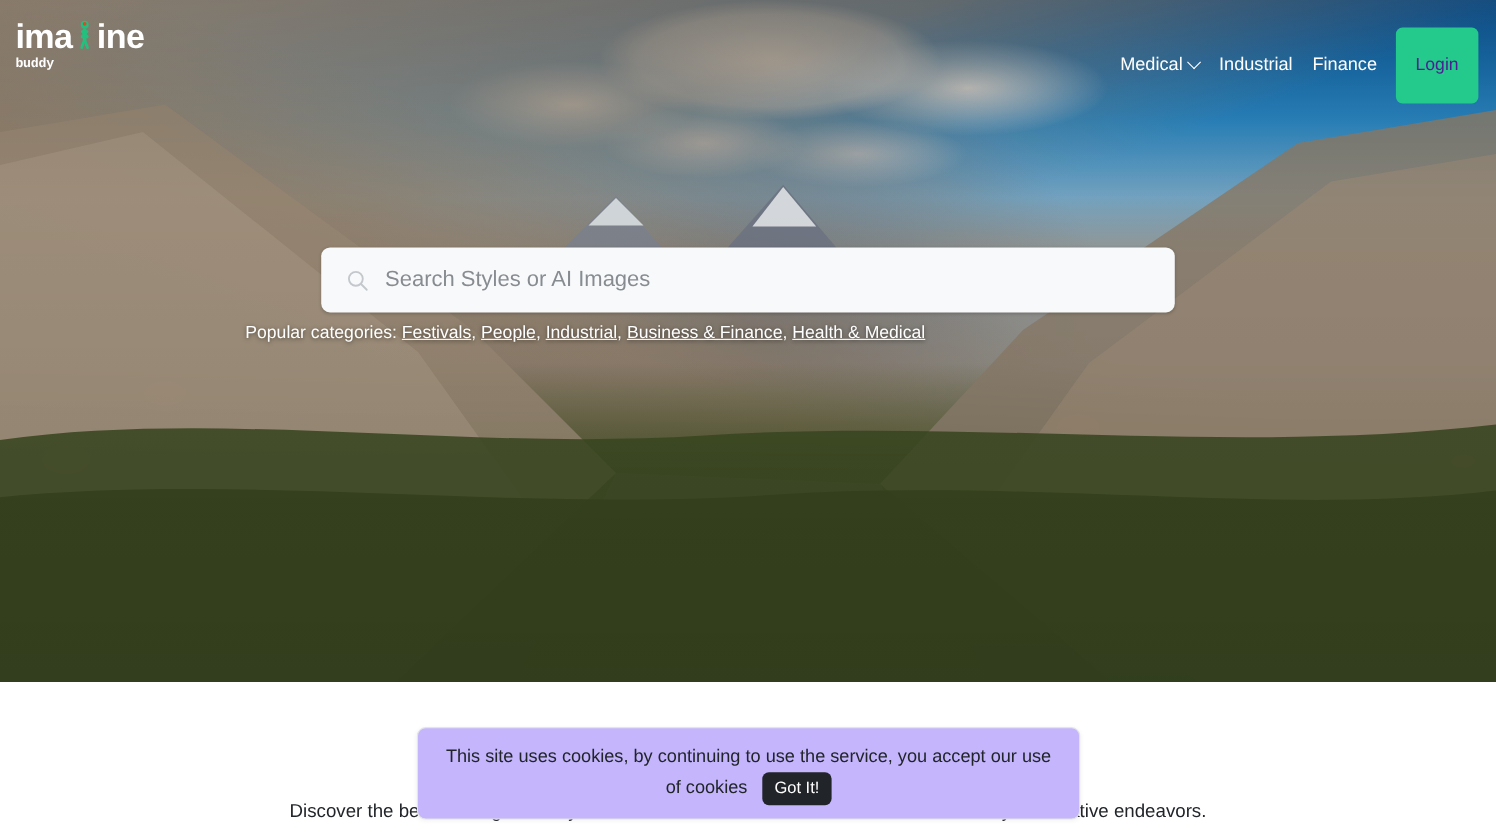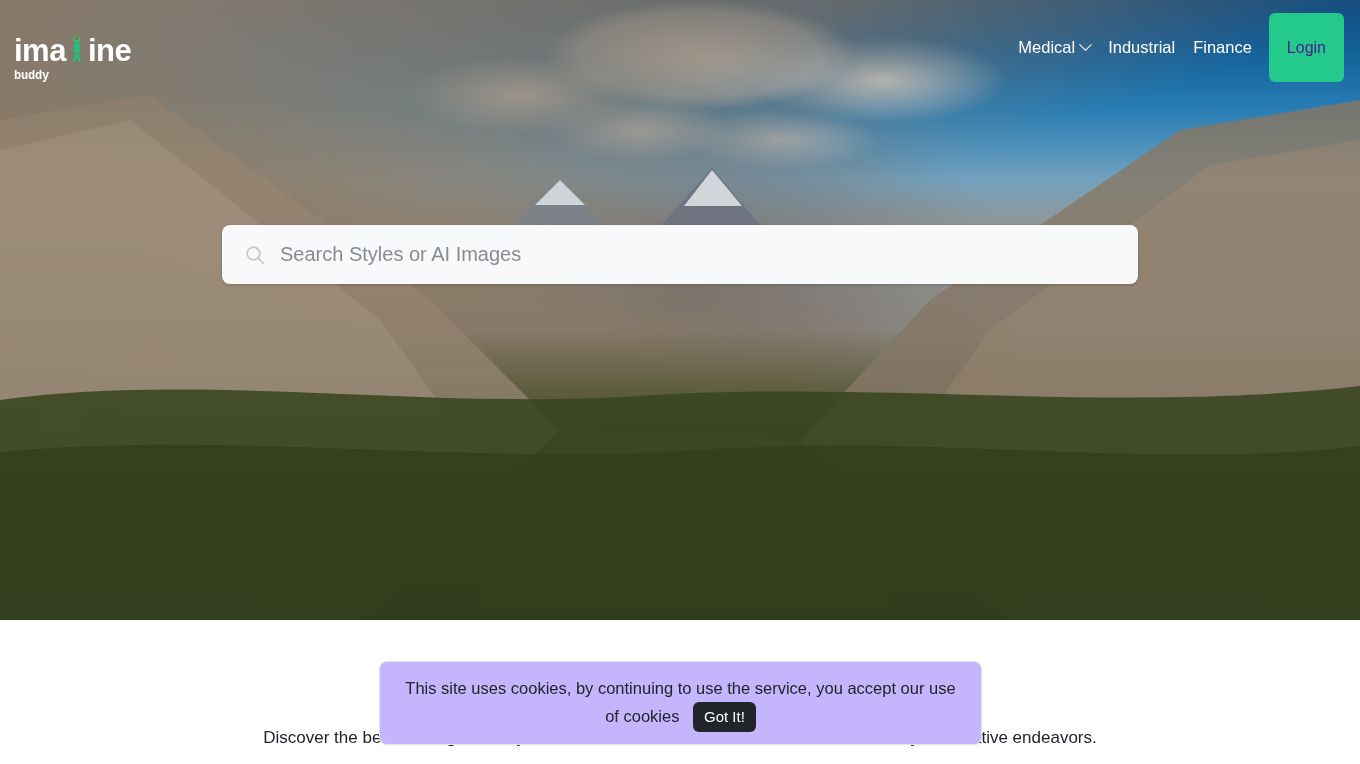--- a/index.html
+++ b/index.html
@@ -70,21 +70,21 @@
     inset: 0;
     background: linear-gradient(to bottom, rgba(0,0,0,.12) 0, rgba(0,0,0,.04) 180px, rgba(0,0,0,.10) 620px);
   }
 
   
   .navbar {
     position: absolute;
     top: 0; left: 0; right: 0;
     height: 82px;
     display: flex;
-    align-items: flex-end;
+    align-items: flex-start;
     justify-content: space-between;
     padding: 14px 16px 0 14px;
     z-index: 20;
   }
 
   .logo {
     display: block;
     line-height: 1;
     text-decoration: none;
     user-select: none;
@@ -167,21 +167,21 @@
     margin: 0 auto;
     color: #ffffff;
     font-size: 52px;
     line-height: 57px;
     font-weight: 400;
     letter-spacing: -0.5px;
     text-shadow: 0 1px 10px rgba(0,0,0,.35);
   }
 
   .search-wrap {
-    width: 916px;
+    width: 776px;
     margin: 29px auto 0 auto;
     height: 59px;
     background: #f8f9fa;
     border-radius: 8px;
     display: flex;
     align-items: center;
     padding: 0 30px 0 22px;
     box-shadow: 0 1px 3px rgba(0,0,0,.18);
   }
   .search-icon { flex: 0 0 auto; width: 22px; height: 22px; margin-right: 14px; opacity: .55; }
@@ -341,20 +341,28 @@
     <div class="search-wrap">
       <span class="search-icon">
         <svg width="22" height="22" viewBox="0 0 22 22">
           <circle cx="9.5" cy="9.5" r="6.3" fill="none" stroke="#9aa0a6" stroke-width="1.7"></circle>
           <line x1="14.2" y1="14.2" x2="19.4" y2="19.4" stroke="#9aa0a6" stroke-width="1.7" stroke-linecap="round"></line>
         </svg>
       </span>
       <input class="search-input" type="text" placeholder="Search Styles or AI Images" style="">
     </div>
 
+    <div class="popular">
+      <span>Popular categories:</span>
+      <a href="#">Festivals</a><span>,</span>
+      <a href="#">People</a><span>,</span>
+      <a href="#">Industrial</a><span>,</span>
+      <a href="#">Business &amp; Finance</a><span>,</span>
+      <a href="#">Health &amp; Medical</a>
+    </div>
   </div>
 </section>
 
 <section class="featured">
   <h2 class="featured-title">
     <span>Feat</span><span style="visibility:hidden">ured AI Image Pr</span><span>ompt</span>
   </h2>
   <p class="featured-sub">
     <span>Discover the best of Imaginebuddy curated</span><span style="visibility:hidden"> prompts, bringing a tou</span><span>ch of excellence to your creative endeavors.</span>
   </p>

